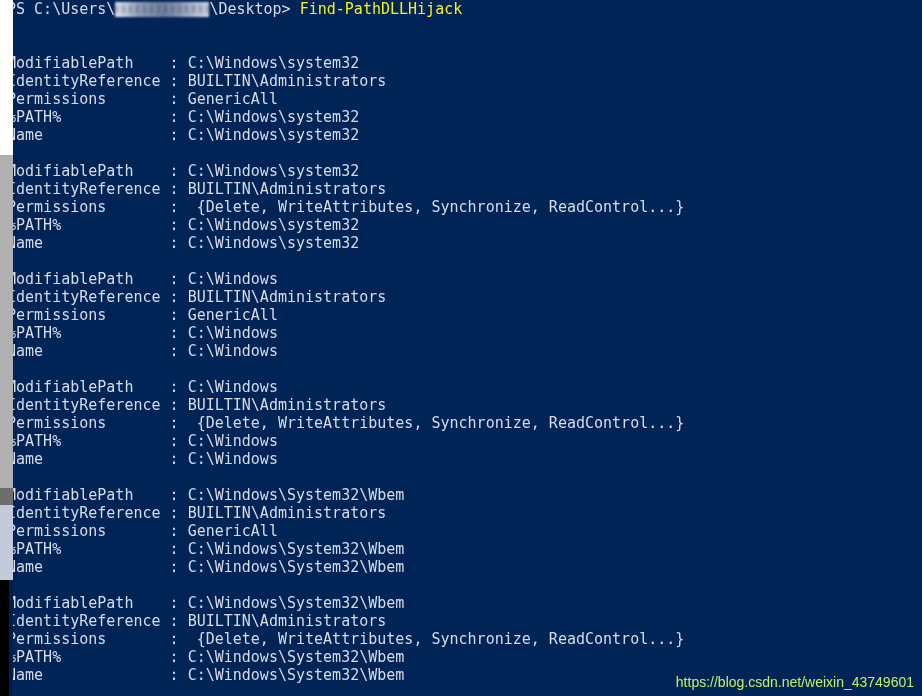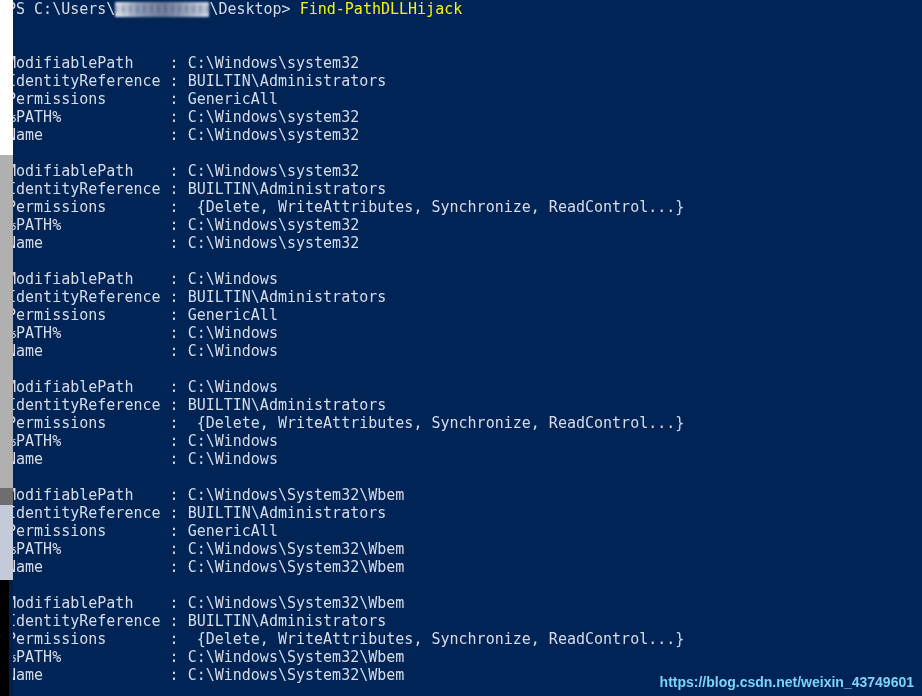--- a/index.html
+++ b/index.html
@@ -95,25 +95,24 @@
     filter: blur(1.4px);
   }
 
   
   #watermark {
     position: absolute;
     right: 8px;
     bottom: 5px;
     font-family: "Liberation Sans", sans-serif;
     font-size: 14px;
-    color: #7dd3fc;
+    color: #bef264;
     letter-spacing: 0px;
     z-index: 6;
     white-space: nowrap;
-    font-weight: bold;
   }
 </style>
 </head>
 <body>
 
 <div id="console">
 
   <div id="scrollbar">
     <div class="sb-seg" id="sb-thumb"></div>
     <div class="sb-seg" id="sb-dark"></div>

